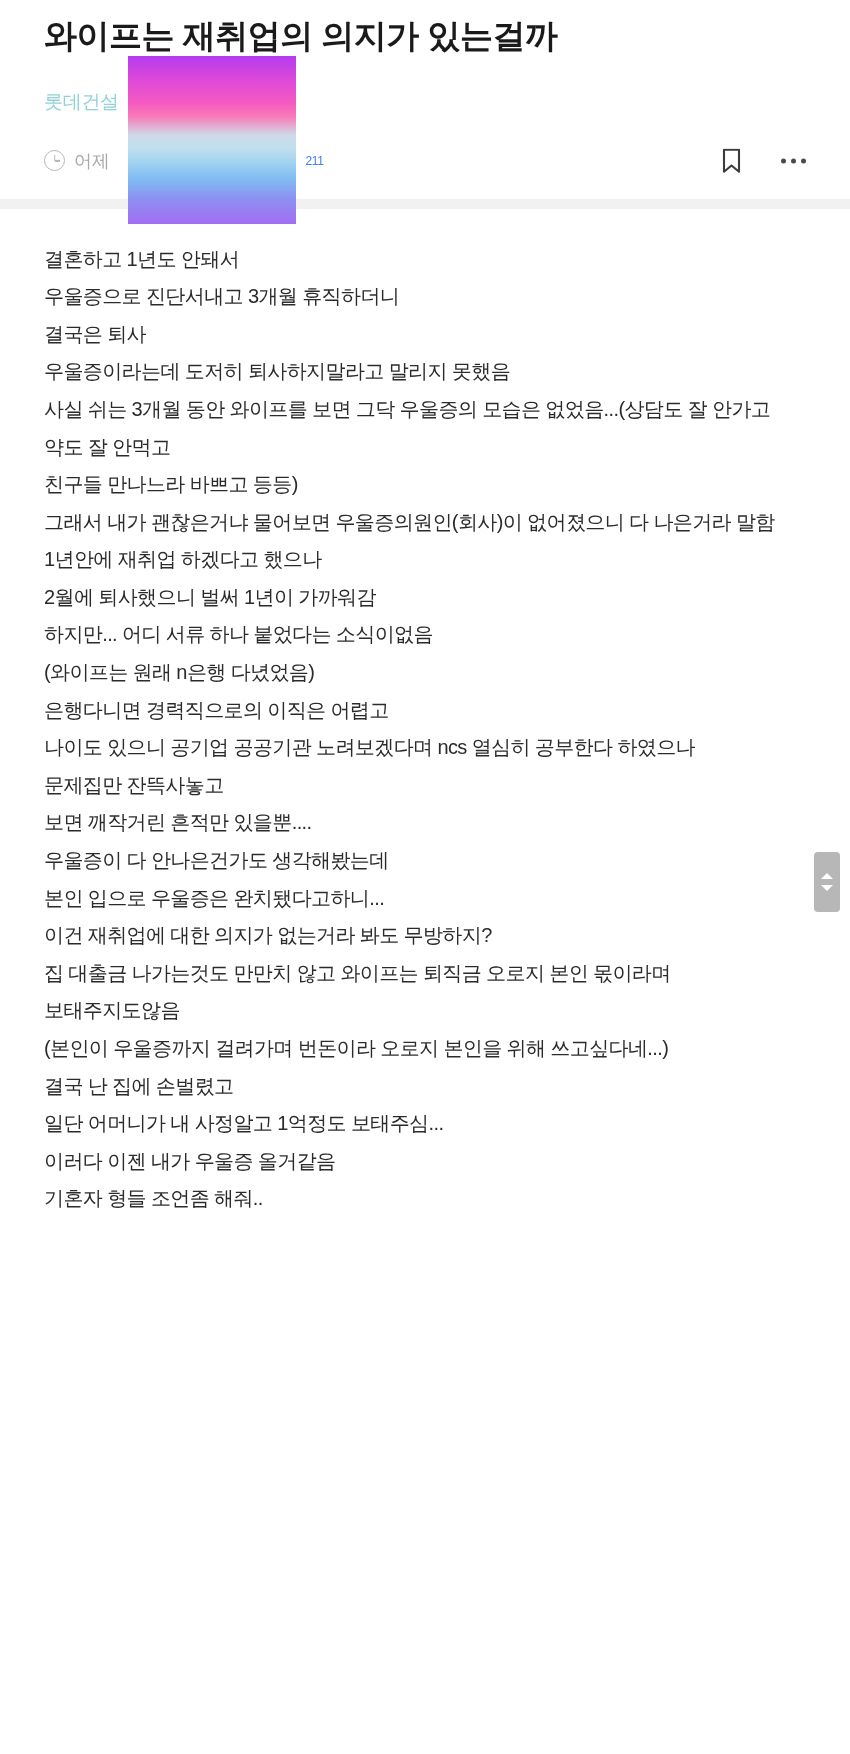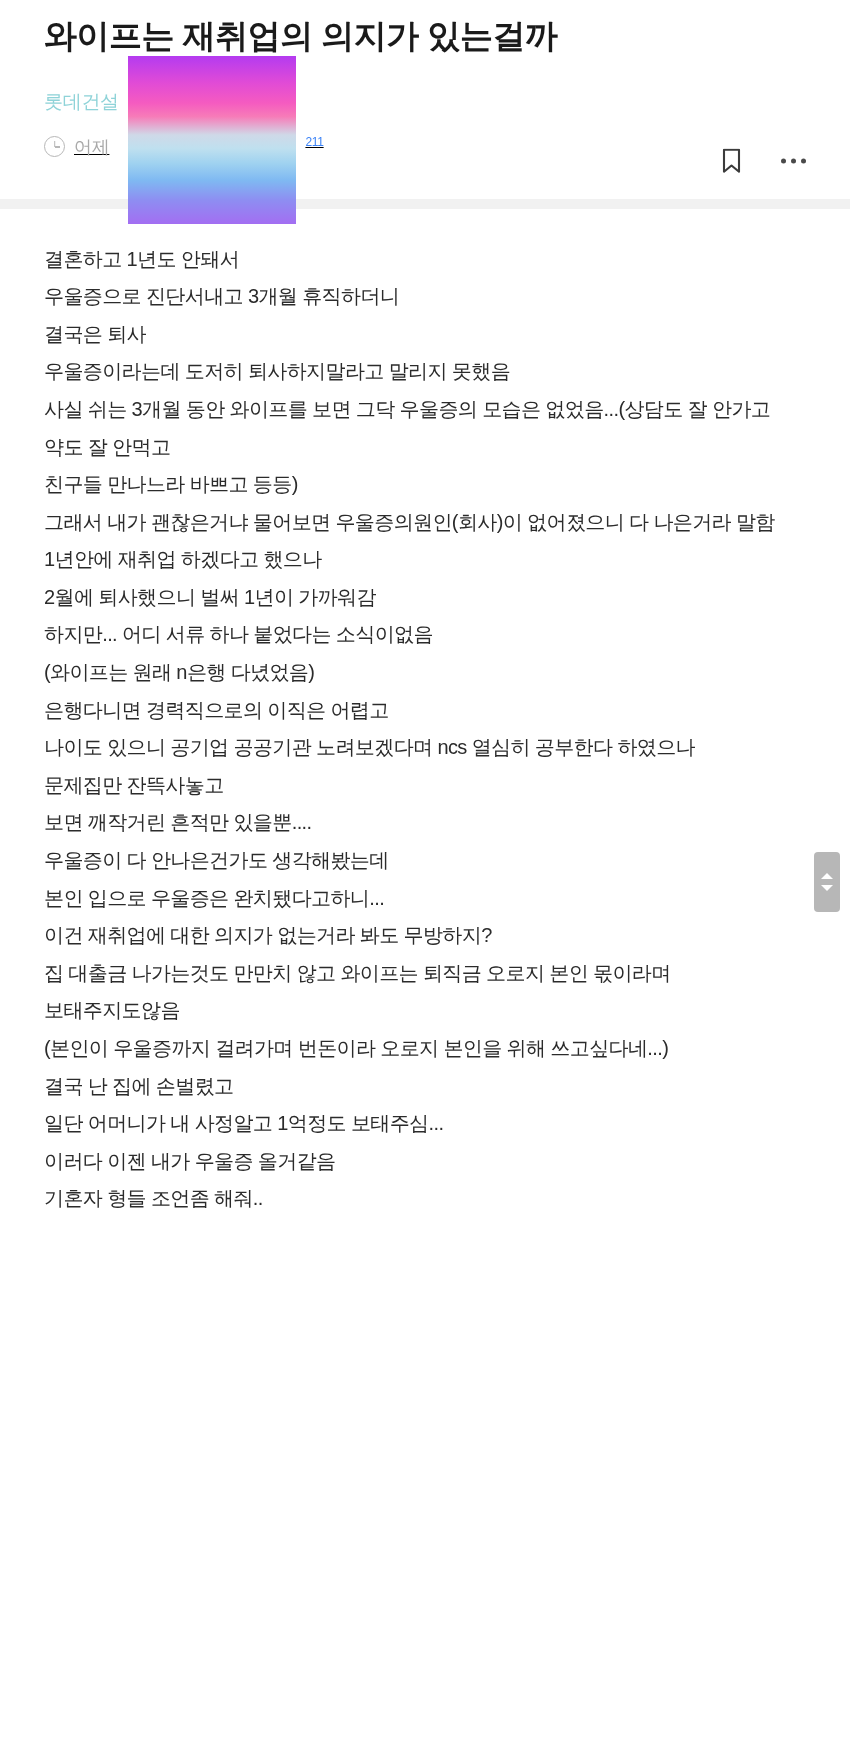--- a/index.html
+++ b/index.html
@@ -44,24 +44,23 @@
   .board-name {
     font-size: 19px;
     color: #8fd3d8;
     letter-spacing: -0.3px;
     padding-top: 12px;
     padding-bottom: 20px;
   }
 
   .meta-row {
     display: flex;
-    align-items: flex-start;
+    align-items: center;
     height: 52px;
     position: relative;
-    text-decoration: underline;
   }
 
   .meta-left {
     display: flex;
     align-items: center;
     gap: 9px;
   }
 
   .clock-icon {
     width: 21px;

